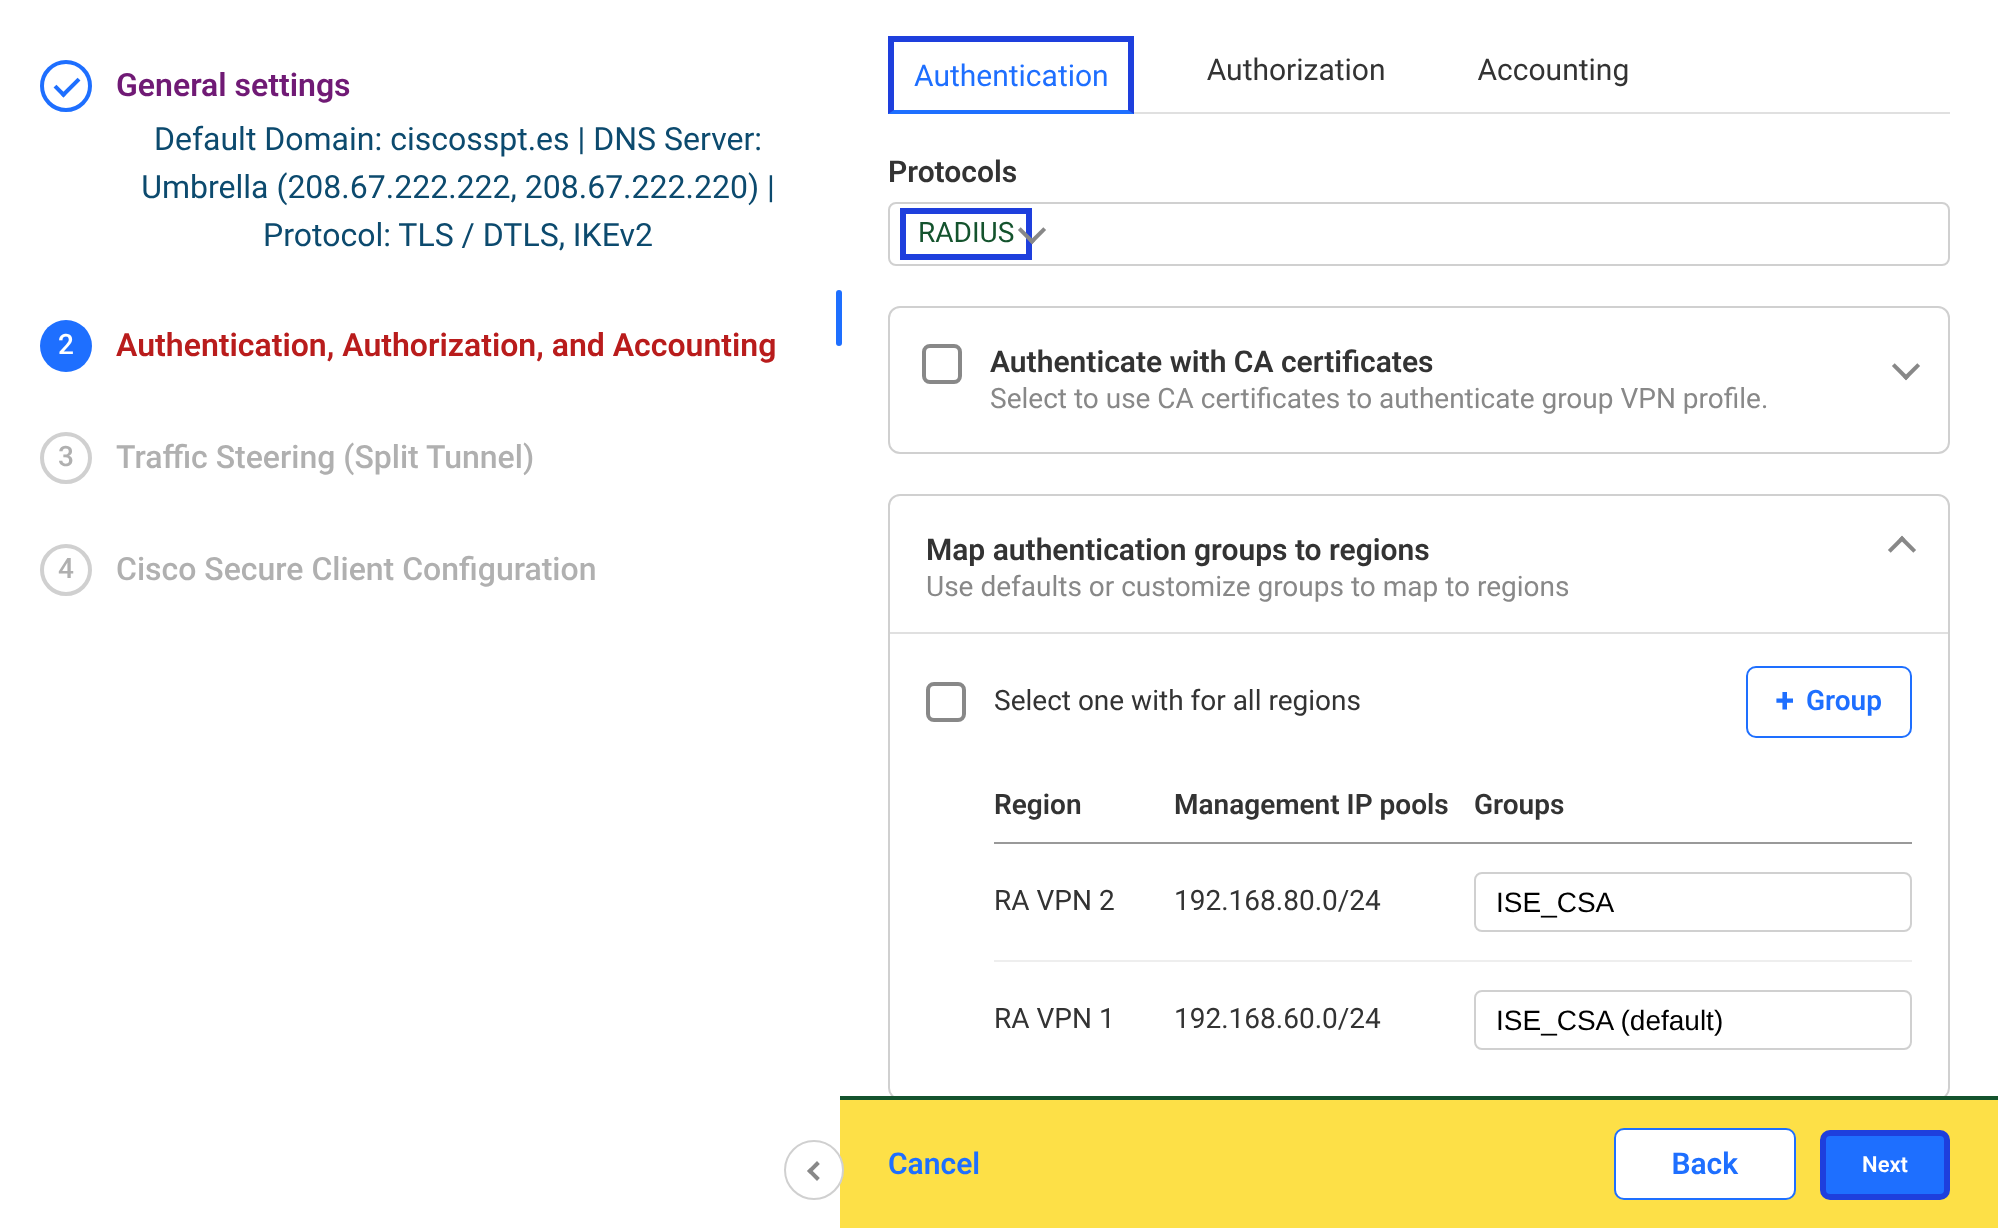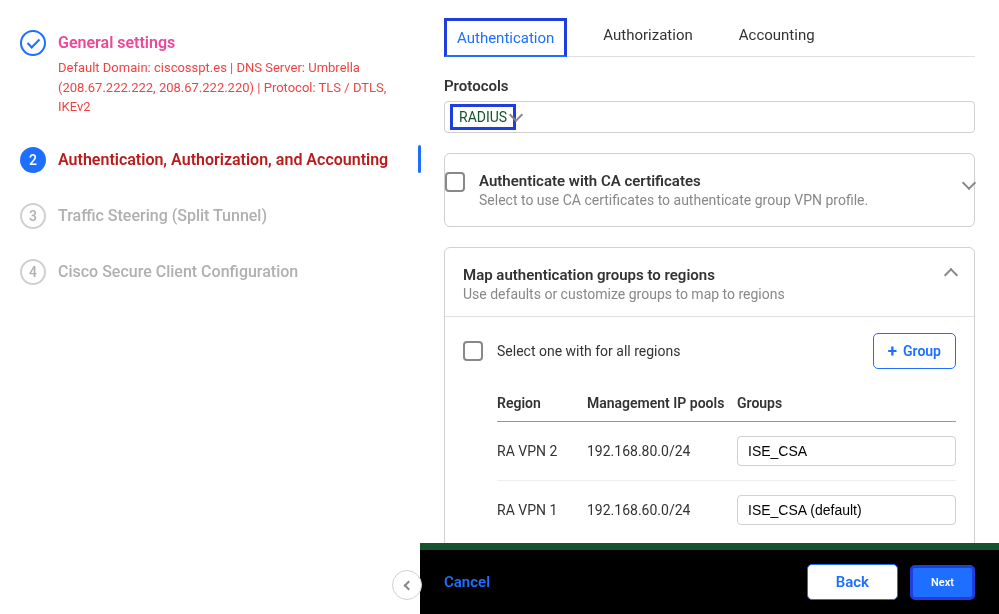--- a/index.html
+++ b/index.html
@@ -56,35 +56,36 @@
       border: 2px solid #d0d0d0;
       color: #b0b0b0;
       background: #fff;
     }
     .step-body {
       flex: 1;
     }
     .step-title {
       font-size: 16px;
       font-weight: 600;
-      color: #ec4899;
+      color: #701a75;
       line-height: 26px;
     }
     .step-title.active {
       color: #b91c1c;
     }
     .step-title.pending {
       color: #b0b0b0;
       font-weight: 500;
     }
     .step-desc {
-      font-size: 13px;
-      color: #ef4444;
+      font-size: 16px;
+      color: #0c4a6e;
       line-height: 1.5;
       margin-top: 2px;
+      text-align: center;
     }
     .main {
       flex: 1;
       display: flex;
       flex-direction: column;
       padding-top: 18px;
       position: relative;
     }
     .active-indicator {
       position: absolute;
@@ -145,21 +146,21 @@
       transform: rotate(45deg);
       margin-top: -4px;
     }
     .chevron-left {
       transform: rotate(135deg);
       margin: 0;
     }
     .panel {
       border: 1px solid #d0d0d0;
       border-radius: 6px;
-      padding: 18px 0;
+      padding: 18px 16px;
       margin-bottom: 20px;
     }
     .panel-row {
       display: flex;
       align-items: flex-start;
     }
     .checkbox {
       width: 20px;
       height: 20px;
       border: 2px solid #888;
@@ -244,26 +245,26 @@
     .col2 { width: 150px; }
     .col3 { flex: 1; }
     .group-input {
       border: 1px solid #d0d0d0;
       border-radius: 4px;
       padding: 6px 10px;
       font-size: 14px;
       width: 100%;
     }
     .footer {
-      border-top: 7px solid #14532d;
+      border-top: 2px solid #14532d;
       padding: 14px 24px;
       display: flex;
       align-items: center;
       justify-content: space-between;
-      background: #000000;
+      background: #fde047;
     }
     .cancel-btn {
       color: #1e6fff;
       font-weight: 600;
       font-size: 15px;
       cursor: pointer;
     }
     .footer-right {
       display: flex;
       gap: 12px;

